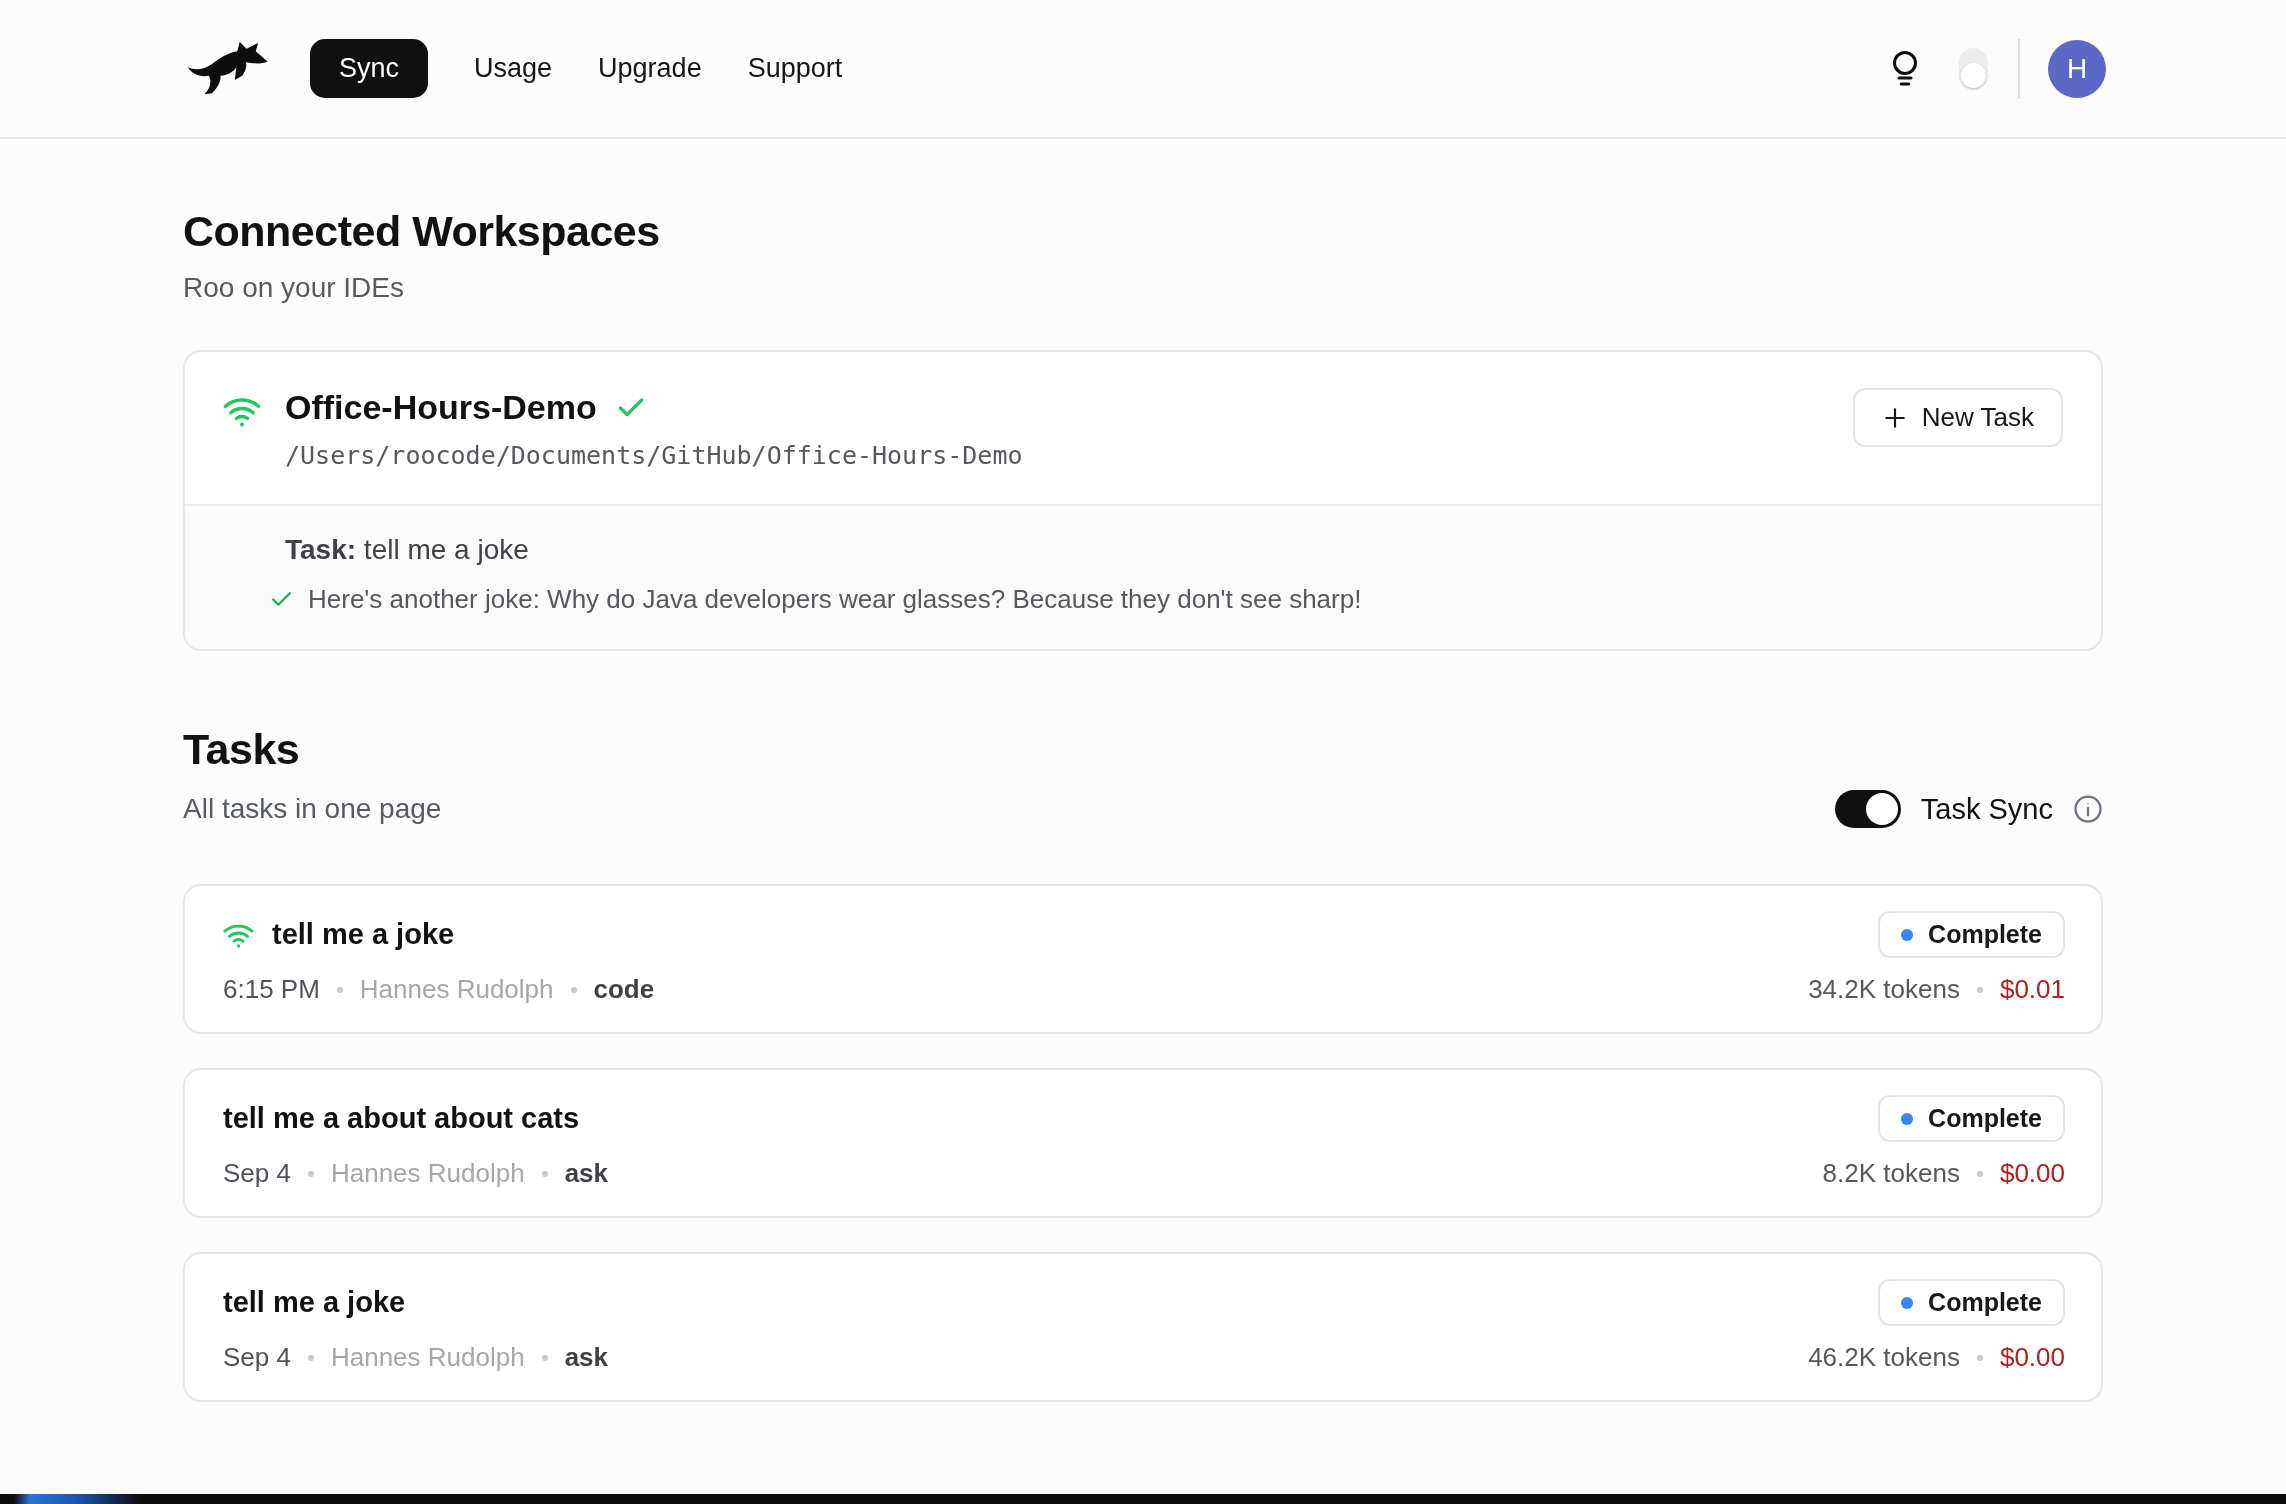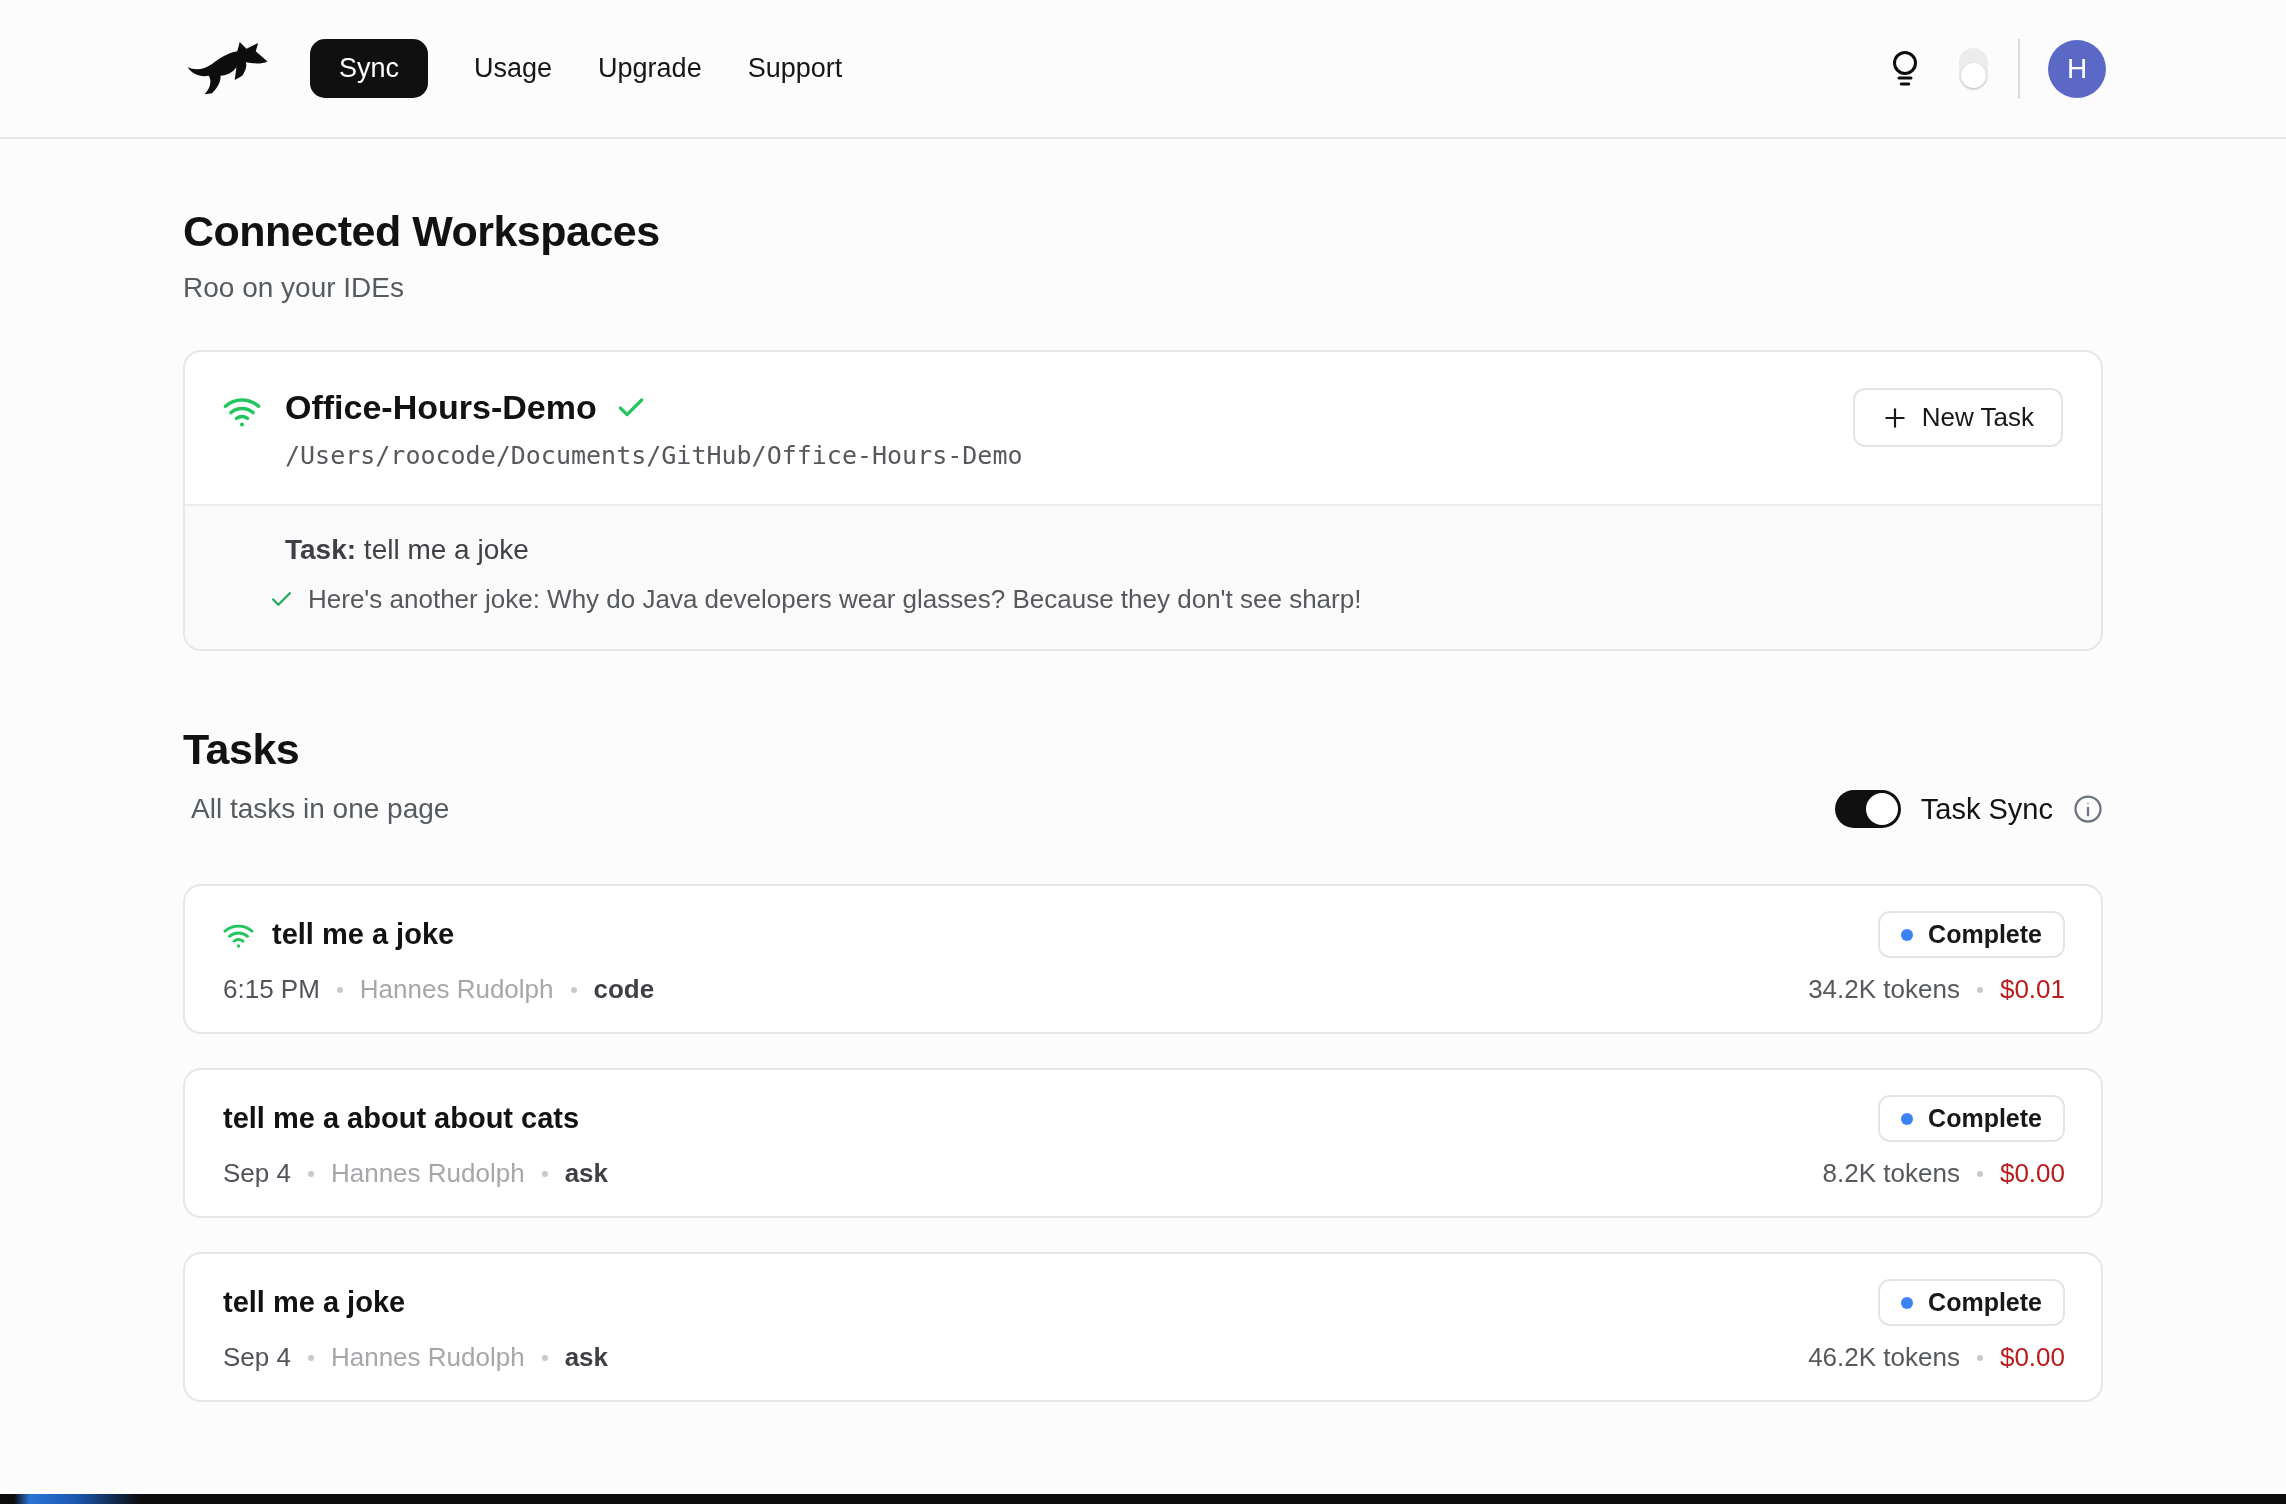--- a/index.html
+++ b/index.html
@@ -96,21 +96,21 @@
   .ws-task-label { font-weight: 700; }
   .ws-result-line {
     margin-top: 18px; display: flex; align-items: center; gap: 14px;
     font-size: 26px; color: #55585c; margin-left: -16px;
   }
   .small-check { width: 25px; height: 25px; flex: 0 0 auto; }
 
   
   .tasks-title { margin-top: 74px; }
   .tasks-sub-row {
-    display: flex; align-items: center; margin-top: 16px; margin-left: 8px;
+    display: flex; align-items: center; margin-top: 16px;
   }
   .task-sync { margin-left: auto; display: flex; align-items: center; gap: 20px; }
   .switch {
     width: 66px; height: 38px; border-radius: 19px; background: #101010;
     border: none; position: relative; cursor: pointer; flex: 0 0 auto;
   }
   .switch .knob {
     position: absolute; right: 3px; top: 3px;
     width: 32px; height: 32px; border-radius: 50%; background: #ffffff;
   }

